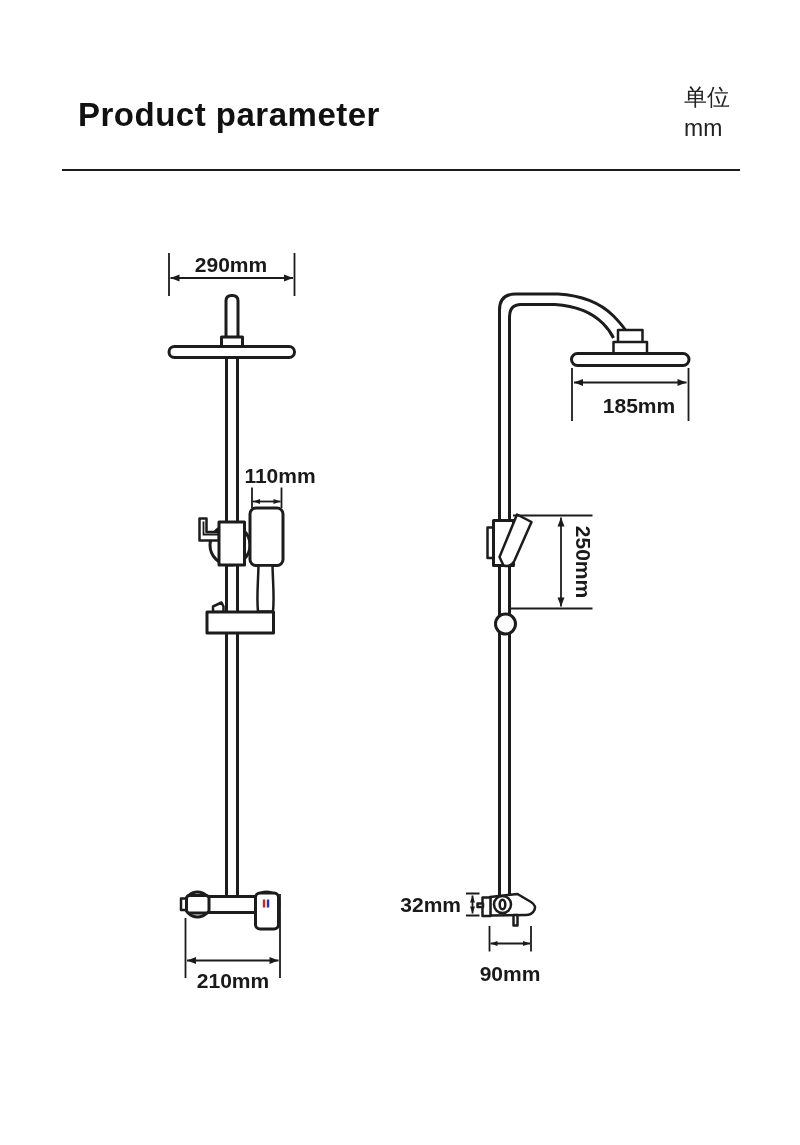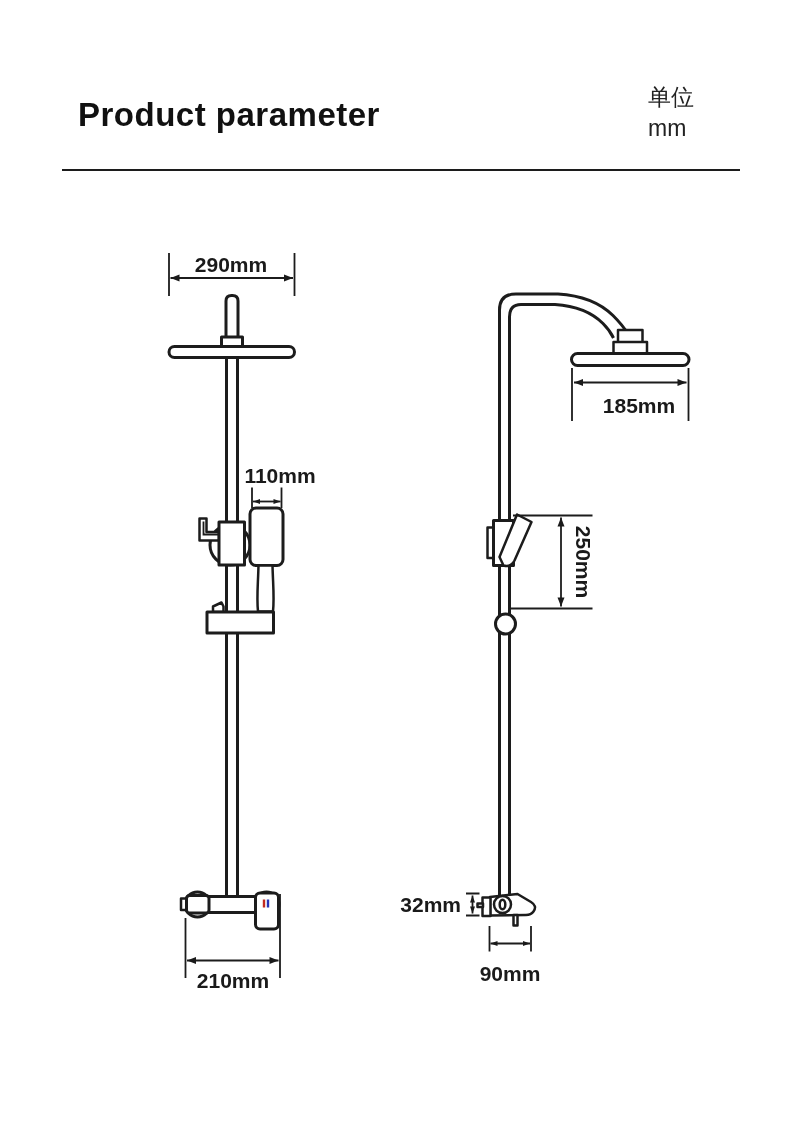--- a/index.html
+++ b/index.html
@@ -1,20 +1,20 @@
 <!DOCTYPE html>
 <html><head>
 <meta charset="utf-8">
 <style>
   html,body{margin:0;padding:0;background:#ffffff;}
   #page{position:relative;width:800px;height:1107px;background:#ffffff;overflow:hidden;
         font-family:"Liberation Sans", sans-serif;}
   #title{position:absolute;left:78px;top:96px;font-size:33px;font-weight:bold;color:#111;
          letter-spacing:0.5px;white-space:nowrap;}
-  #unit-block{position:absolute;left:648px;top:82px;color:#222;font-size:23px;line-height:31px;
+  #unit-block{position:absolute;left:684px;top:82px;color:#222;font-size:23px;line-height:31px;
               font-family:"Liberation Sans", sans-serif;}
   #divider{position:absolute;left:62px;top:169px;width:678px;height:2px;background:#1c1c1c;}
   #drawing{position:absolute;left:0;top:0;}
   svg text{font-family:"Liberation Sans", sans-serif;font-size:21px;font-weight:600;fill:#1a1a1a;}
   .outline{fill:#ffffff;stroke:#1c1c1c;stroke-width:3;stroke-linejoin:round;}
   .outline-thin{fill:#ffffff;stroke:#1c1c1c;stroke-width:2.5;stroke-linejoin:round;}
   .tube{fill:none;stroke:#1c1c1c;stroke-width:3;}
   .dim{fill:none;stroke:#1c1c1c;stroke-width:1.8;}
 </style>
 </head>

